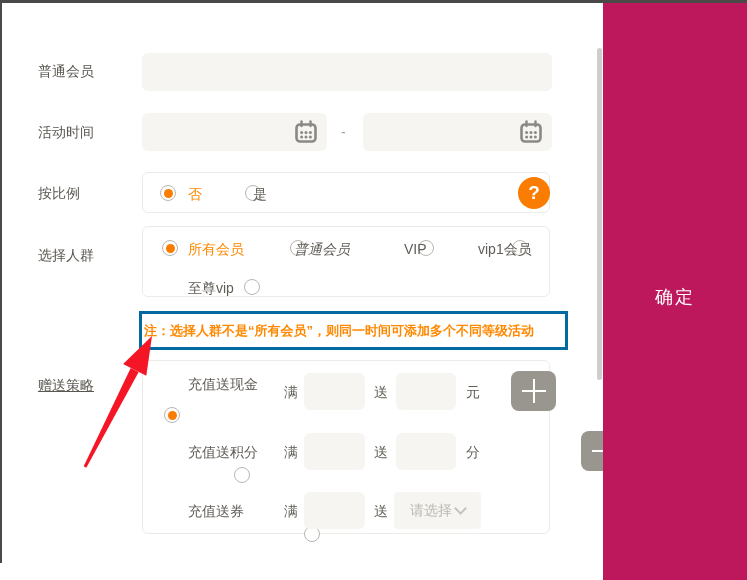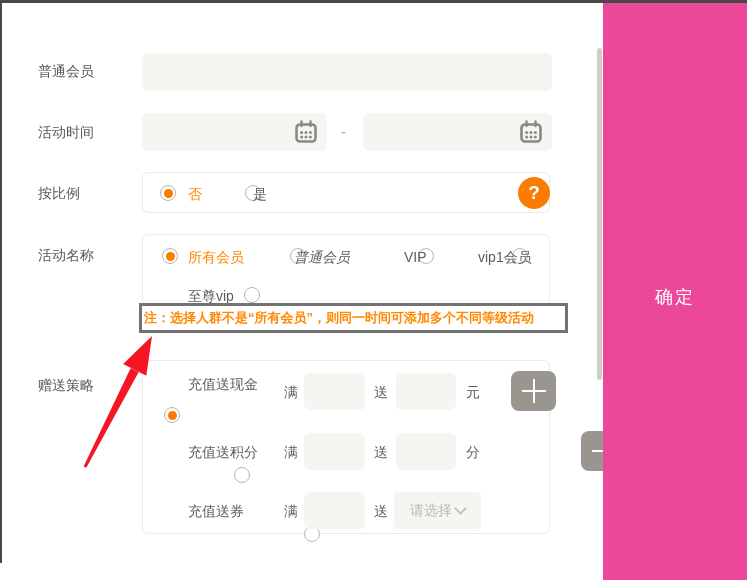--- a/index.html
+++ b/index.html
@@ -9,21 +9,21 @@
     background:#fff; position:relative; overflow:hidden;
     width:747px; height:580px;
   }
   .abs { position:absolute; }
 
   
   .top-strip { left:0; top:0; width:747px; height:3px; background:#4b4947; }
   .left-line { left:0; top:0; width:2px; height:563px; background:#4b4947; }
 
   
-  .side-panel { left:603px; top:3px; width:144px; height:577px; background:#ec4899; }
+  .side-panel { left:603px; top:3px; width:144px; height:577px; background:#be185d; }
   .confirm-btn {
     position:absolute; left:0; top:278px; width:144px; height:32px;
     color:#fff; font-size:18px; letter-spacing:2px;
     display:flex; align-items:center; justify-content:center; cursor:pointer;
     background:transparent; border:none;
   }
   .scrollbar { left:597px; top:48px; width:5px; height:332px; background:#cfcecb; border-radius:3px; }
 
   
   .f-label { font-size:14px; color:#5b5852; left:38px; }
@@ -50,22 +50,22 @@
     cursor:pointer;
   }
 
   .dash { font-size:14px; color:#a5a29b; }
 
   
   .cal { width:24px; height:24px; }
 
   
   .note-box {
-    left:139px; top:303px; width:429px; height:30px;
-    border:3px solid #737373; display:flex; align-items:center;
+    left:139px; top:311px; width:429px; height:39px;
+    border:3px solid #0369a1; display:flex; align-items:center;
   }
   .note-text { font-size:13px; color:#ff8800; font-weight:bold; padding-left:2px; white-space:nowrap; }
 
   
   .g-text { font-size:14px; color:#605d57; }
   .plus-btn {
     width:45px; height:40px; background:#999690; border:none; border-radius:8px;
     position:relative; cursor:pointer;
   }
   .plus-btn::before, .plus-btn::after {
@@ -89,22 +89,22 @@
 </style>
 </head>
 <body>
 
 <div class="abs top-strip"></div>
 <div class="abs left-line"></div>
 
 <div class="abs f-label" style="top:63px;">普通会员</div>
 <div class="abs f-label" style="top:124px;">活动时间</div>
 <div class="abs f-label" style="top:185px;">按比例</div>
-<div class="abs f-label" style="top:247px;">活动名称</div>
-<div class="abs f-label" style="top:377px;">赠送策略</div>
+<div class="abs f-label" style="top:247px;">选择人群</div>
+<div class="abs f-label" style="top:377px;text-decoration:underline;">赠送策略</div>
 
 <input class="abs inp" style="left: 142px; top: 53px; width: 410px; height: 38px;" value="">
 
 <div class="abs inp" style="left:142px; top:113px; width:185px; height:38px;">
   <span class="abs" style="right:9px; top:7px;">
     <svg class="cal" viewBox="0 0 24 24">
       <rect x="2.5" y="4.5" width="19" height="17" rx="3.5" fill="none" stroke="#8b8985" stroke-width="2.6"></rect>
       <line x1="7.5" y1="1.5" x2="7.5" y2="6" stroke="#8b8985" stroke-width="2.4" stroke-linecap="round"></line>
       <line x1="16.5" y1="1.5" x2="16.5" y2="6" stroke="#8b8985" stroke-width="2.4" stroke-linecap="round"></line>
       <circle cx="7.6" cy="12.4" r="1.5" fill="#8b8985"></circle>
@@ -134,21 +134,21 @@
 </div>
 
 <div class="abs box" style="left:142px; top:172px; width:408px; height:41px;">
   <span class="abs radio sel" style="left:17px; top:12px;"></span>
   <span class="abs opt-label on" style="left:45px; top:13px;">否</span>
   <span class="abs radio" style="left:82px; top:12px;"></span>
   <span class="abs opt-label" style="left:110px; top:13px;">是</span>
   <span class="abs q-circle" style="left:375px; top:4px;">?</span>
 </div>
 
-<div class="abs box" style="left:142px; top:234px; width:408px; height:71px;">
+<div class="abs box" style="left:142px; top:226px; width:408px; height:71px;">
   <span class="abs radio sel" style="left:19px; top:13px;"></span>
   <span class="abs opt-label on" style="left:45px; top:14px;">所有会员</span>
   <span class="abs radio" style="left:127px; top:13px;"></span>
   <span class="abs opt-label" style="left:151px; top:14px;font-style:italic;">普通会员</span>
   <span class="abs radio" style="left:234px; top:13px;"></span>
   <span class="abs opt-label" style="left:261px; top:14px;">VIP</span>
   <span class="abs radio" style="left:308px; top:13px;"></span>
   <span class="abs opt-label" style="left:335px; top:14px;text-align:right;">vip1会员</span>
   <span class="abs radio" style="left:19px; top:52px;"></span>
   <span class="abs opt-label" style="left:45px; top:53px;">至尊vip</span>

